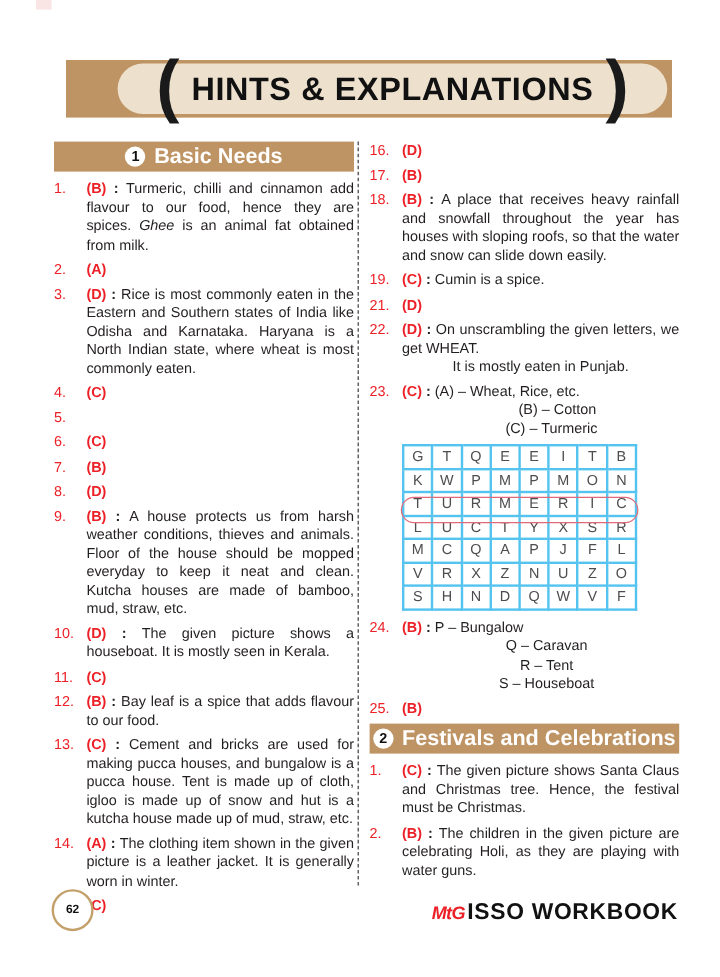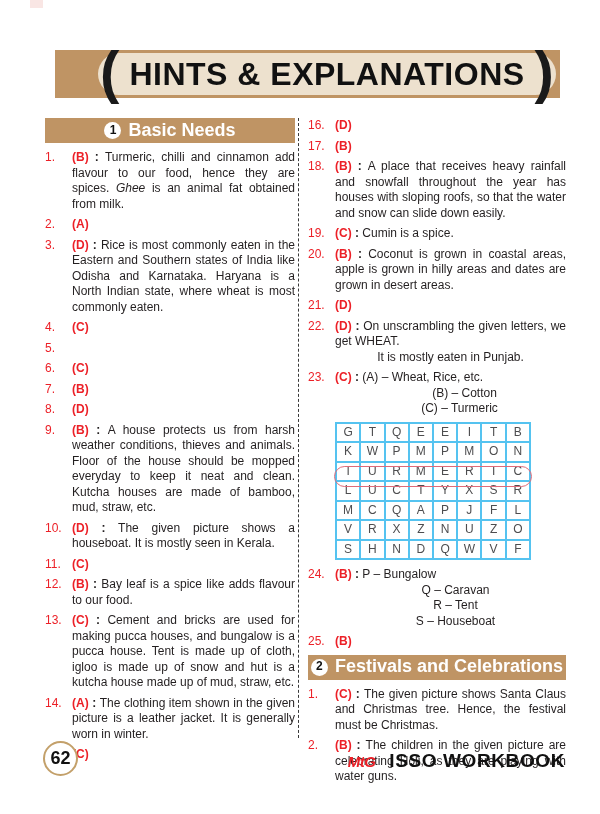--- a/index.html
+++ b/index.html
@@ -9,21 +9,21 @@
   
   .corner-mark{position:absolute;left:30px;top:0;width:13px;height:8px;background:#f9e6e4;}
 
   
   .banner{position:absolute;left:55px;top:50px;width:505px;height:48px;background:#bf9464;}
   .banner-pill{position:absolute;left:43px;top:3px;right:4px;bottom:3px;background:#ede1ce;
                border-radius:21px;display:flex;align-items:center;justify-content:center;}
   .paren{font-size:58px;font-weight:700;color:#1a1a1a;line-height:0;position:relative;top:-2px;}
   .paren.left{margin-right:10px;}
   .paren.right{margin-left:10px;}
-  .banner-title{font-size:32px;font-weight:700;color:#111;letter-spacing:.5px;white-space:nowrap;}
+  .banner-title{font-size:27px;font-weight:700;color:#111;letter-spacing:.5px;white-space:nowrap;}
 
   
   .col{position:absolute;top:118px;font-size:12px;line-height:15.5px;}
   #col-left{left:45px;width:250px;}
   #col-right{left:308px;width:258px;}
   .divider{position:absolute;left:298px;top:118px;height:620px;border-left:1.5px dashed #3a3a3a;}
 
   
   .sec-header{background:#bf9464;height:25px;display:flex;align-items:center;justify-content:center;
               gap:7px;margin-bottom:7px;}
@@ -43,22 +43,22 @@
   .grid-wrap{position:relative;margin:3px 0 7px 27px;width:196px;}
   table.wgrid{border-collapse:collapse;}
   table.wgrid td{width:22.5px;height:17.5px;border:2px solid #55c3f0;text-align:center;
                  font-size:12px;color:#4d4d4f;padding:0;background:#fff;}
   .oval{position:absolute;left:-1px;right:-1px;border:1.6px solid #e06a78;border-radius:11px;
         pointer-events:none;}
 
   
   .page-circle{position:absolute;left:43px;top:741px;width:31px;height:31px;border:2.5px solid #c3a06a;
                border-radius:50%;display:flex;align-items:center;justify-content:center;
-               font-size:18px;font-weight:700;color:#111;background:#fff;}
-  .footer-right{position:absolute;right:35px;top:750px;display:flex;align-items:baseline;gap:14px;}
+               font-size:10px;font-weight:700;color:#111;background:#fff;}
+  .footer-right{position:absolute;right:35px;top:750px;display:flex;align-items:baseline;gap:2px;}
   .brand{color:#ec2027;font-weight:700;font-style:italic;font-size:15px;letter-spacing:-.5px;}
   .workbook{color:#111;font-weight:700;font-size:19px;letter-spacing:.6px;}
 </style>
 </head>
 <body>
 
 <div id="page">
 
   <div class="corner-mark"></div>
 
@@ -116,21 +116,21 @@
         <div class="item">
           <span class="num">10.</span>
           <div class="body"><span class="ans">(D)</span><span class="sep"> : </span><span class="txt">The given picture shows a houseboat. It is mostly seen in Kerala.</span></div>
         </div>
         <div class="item">
           <span class="num">11.</span>
           <div class="body"><span class="ans">(C)</span></div>
         </div>
         <div class="item">
           <span class="num">12.</span>
-          <div class="body"><span class="ans">(B)</span><span class="sep"> : </span><span class="txt">Bay leaf is a spice like adds flavour to our food.</span></div>
+          <div class="body"><span class="ans">(B)</span><span class="sep"> : </span><span class="txt">Bay leaf is a spice that adds flavour to our food.</span></div>
         </div>
         <div class="item">
           <span class="num">13.</span>
           <div class="body"><span class="ans">(C)</span><span class="sep"> : </span><span class="txt">Cement and bricks are used for making pucca houses, and bungalow is a pucca house. Tent is made up of cloth, igloo is made up of snow and hut is a kutcha house made up of mud, straw, etc.</span></div>
         </div>
         <div class="item">
           <span class="num">14.</span>
           <div class="body"><span class="ans">(A)</span><span class="sep"> : </span><span class="txt">The clothing item shown in the given picture is a leather jacket. It is generally worn in winter.</span></div>
         </div>
         <div class="item">
@@ -150,24 +150,20 @@
           <span class="num">17.</span>
           <div class="body"><span class="ans">(B)</span></div>
         </div>
         <div class="item">
           <span class="num">18.</span>
           <div class="body"><span class="ans">(B)</span><span class="sep"> : </span><span class="txt">A place that receives heavy rainfall and snowfall throughout the year has houses with sloping roofs, so that the water and snow can slide down easily.</span></div>
         </div>
         <div class="item">
           <span class="num">19.</span>
           <div class="body"><span class="ans">(C)</span><span class="sep"> : </span><span class="txt">Cumin is a spice.</span></div>
-        </div>
-        <div class="item">
-          <span class="num">20.</span>
-          <div class="body"><span class="ans">(B)</span><span class="sep"> : </span><span class="txt">Coconut is grown in coastal areas, apple is grown in hilly areas and dates are grown in desert areas.</span></div>
         </div>
         <div class="item">
           <span class="num">21.</span>
           <div class="body"><span class="ans">(D)</span></div>
         </div>
         <div class="item">
           <span class="num">22.</span>
           <div class="body"><span class="ans">(D)</span><span class="sep"> : </span><span class="txt">On unscrambling the given letters, we get WHEAT.</span><div class="extra" style="margin-left:0px">It is mostly eaten in Punjab.</div></div>
         </div>
         <div class="item">

